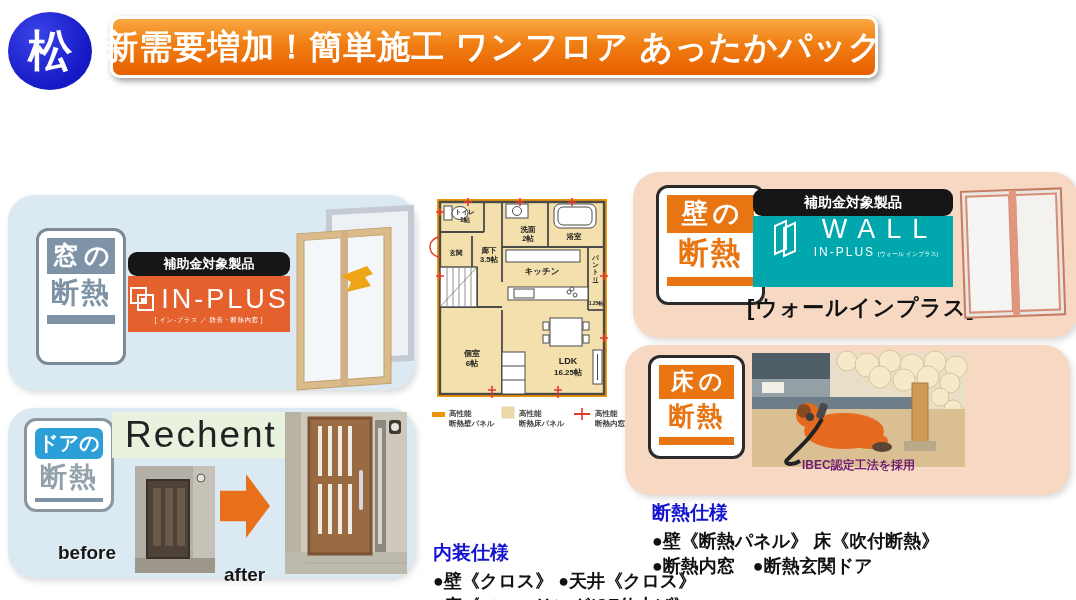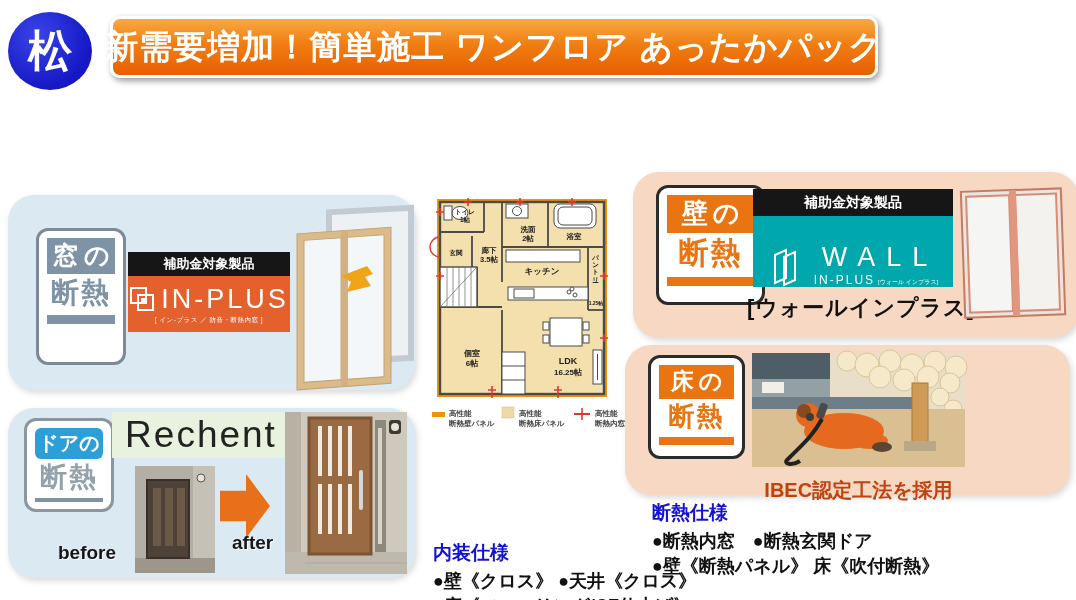--- a/index.html
+++ b/index.html
@@ -51,51 +51,51 @@
   #badge-wall .top { background:#e87511; font-size:26px; letter-spacing:5px; padding:1px 0 2px 5px; }
   #badge-wall .bottom { color:#e87511; font-size:30px; letter-spacing:2px; }
   #badge-wall .bar { height:9px; background:#e87511; }
 
   #badge-floor { left:23px; top:10px; width:97px; height:104px; border:3px solid #2b2b2b; }
   #badge-floor .top { background:#e87511; font-size:23px; letter-spacing:5px; padding:1px 0 2px 5px; }
   #badge-floor .bottom { color:#e87511; font-size:26px; letter-spacing:2px; }
   #badge-floor .bar { height:8px; background:#e87511; }
 
   
-  .subsidy-bar { background:#161616; color:#fff; text-align:center; font-weight:bold; }
+  .subsidy-bar { background:#161616; color:#fff; text-align:center; font-weight:bold;border-radius:9px; }
   #inplus-block { position:absolute; left:120px; top:57px; width:162px; }
   #inplus-block .subsidy-bar { height:24px; font-size:13px; line-height:24px; }
   #inplus-body { background:#e4602d; height:56px; display:flex; flex-direction:column; align-items:center; justify-content:center; }
   #inplus-row { display:flex; align-items:center; gap:6px; }
   #inplus-row .brand { color:#fff; font-size:27px; letter-spacing:3px; font-weight:500; }
   #inplus-sub { color:#fff; font-size:6.5px; letter-spacing:.5px; margin-top:1px; white-space:nowrap; }
 
   #wallplus-block { position:absolute; left:120px; top:17px; width:200px; }
   #wallplus-block .subsidy-bar { height:27px; font-size:14px; line-height:27px; }
-  #wallplus-body { background:#00a7ac; height:71px; display:flex; align-items:flex-end; justify-content:center; gap:10px; }
+  #wallplus-body { background:#00a7ac; height:71px; display:flex; align-items:flex-start; justify-content:center; gap:10px; }
   #wallplus-text { display:flex; flex-direction:column; align-items:center; }
   #wallplus-text .brand { color:#fff; font-size:27px; letter-spacing:11px; font-weight:500; line-height:1; padding-left:8px;}
   #wallplus-sub-row { color:#fff; font-size:12px; letter-spacing:2px; margin-top:2px; display:flex; align-items:baseline; gap:3px;}
   #wallplus-sub-row .tiny { font-size:6px; letter-spacing:0; }
   #wallplus-caption { position:absolute; left:114px; top:121px; width:212px; text-align:center;
     font-size:22px; font-weight:bold; color:#111; letter-spacing:1px; white-space:nowrap; }
 
   
   #rechent-box { position:absolute; left:104px; top:4px; width:178px; height:46px; background:#e9f2df;
     display:flex; align-items:center; justify-content:center; }
   #rechent-box .brand { font-size:37px; color:#222; letter-spacing:2px; }
   .ba-label { position:absolute; font-size:19px; font-weight:bold; color:#161616; text-shadow:1px 1px 0 rgba(255,255,255,.8); }
   #before-label { left:50px; top:134px; }
-  #after-label { left:216px; top:124px;margin-left:8px; }
+  #after-label { left:216px; top:156px; }
   #door-arrow { position:absolute; left:212px; top:66px; width:50px; height:64px; background:#e8701a;
     clip-path:polygon(0 26%, 52% 26%, 52% 0, 100% 50%, 52% 100%, 52% 74%, 0 74%); }
 
   
-  #ibec-caption { position:absolute; left:127px; top:132px; width:213px; text-align:center;
-    font-size:20px; font-weight:bold; color:#c2410c; white-space:nowrap; }
+  #ibec-caption { position:absolute; left:127px; top:112px; width:213px; text-align:center;
+    font-size:12px; font-weight:bold; color:#701a75; white-space:nowrap; }
 
   
   .abs { position:absolute; }
 
   
   .spec { position:absolute; white-space:nowrap; }
   #spec-interior { left:433px; top:500px;margin-top:40px; }
   #spec-insulation { left:652px; top:500px; }
   .spec .title { color:#1313cf; font-size:19px; font-weight:bold; margin-bottom:3px; }
   .spec .line { color:#111; font-size:18px; font-weight:bold; line-height:25px; }
@@ -382,17 +382,17 @@
     <div id="ibec-caption">IBEC認定工法を採用</div>
   </section>
 
   <div class="spec" id="spec-interior">
     <div class="title">内装仕様</div>
     <div class="line">●壁《クロス》 ●天井《クロス》</div>
     <div class="line">●床《フローリング/CF仕上げ》</div>
   </div>
   <div class="spec" id="spec-insulation">
     <div class="title">断熱仕様</div>
+    <div class="line">●壁《断熱パネル》 床《吹付断熱》</div>
     <div class="line">●断熱内窓　●断熱玄関ドア</div>
-    <div class="line">●壁《断熱パネル》 床《吹付断熱》</div>
   </div>
 
 </div>
 
 </body></html>

